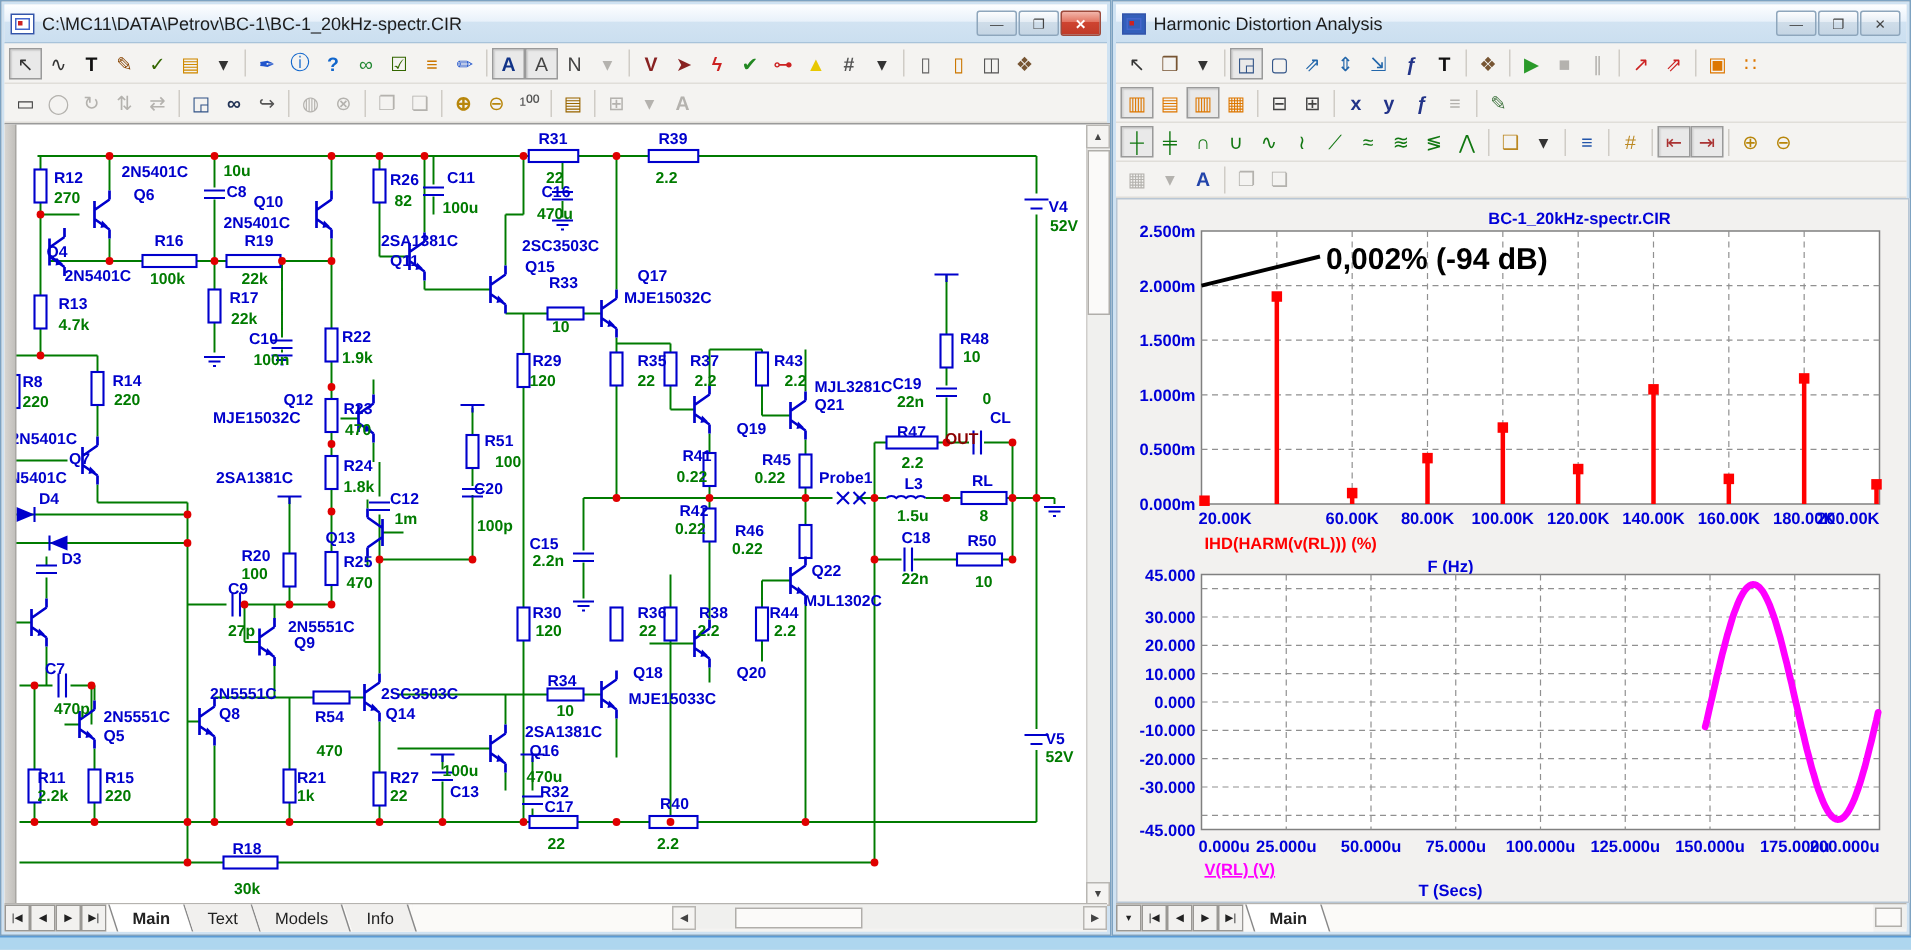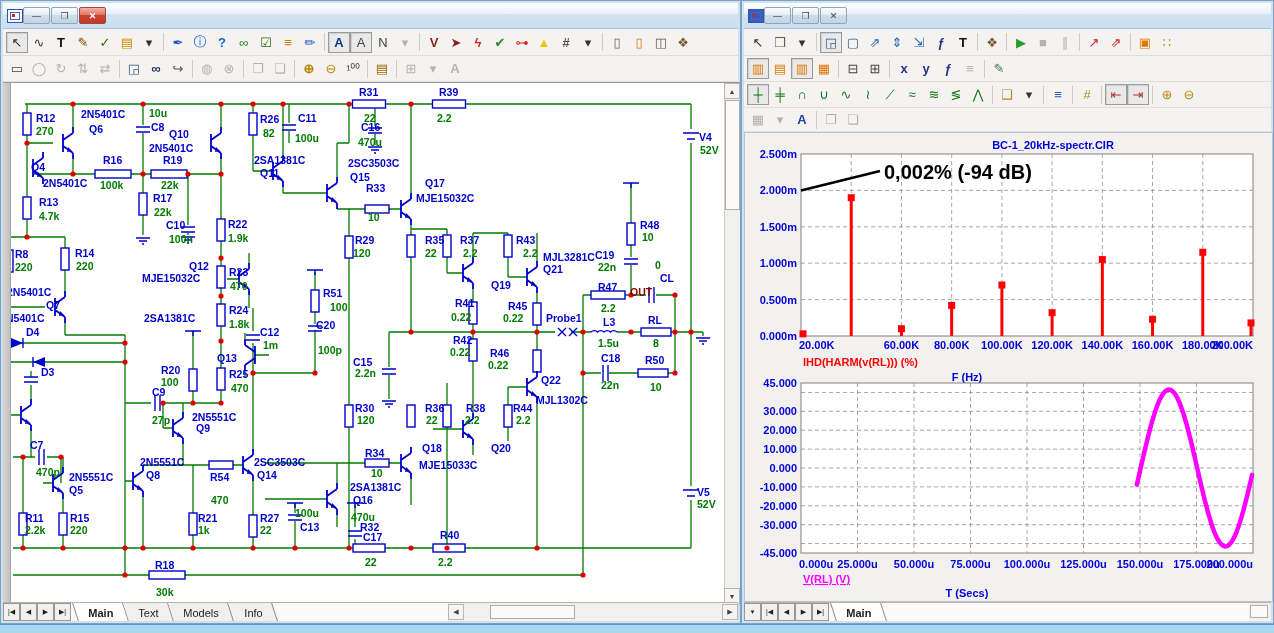--- a/index.html
+++ b/index.html
@@ -54,20 +54,21 @@
   .plotclient { position:absolute; left:2px; top:131px; width:529px; height:470px;
     background:#f2f1ef; border:1px solid #b8c6d4; }
   text { font-family:"Liberation Sans", sans-serif; }
 </style>
 </head>
 <body>
 
 <div class="win" id="win-left">
   <div class="titlebar">
     <div class="appicon"></div>
+    <div class="ttext">C:\MC11\DATA\Petrov\BC-1\BC-1_20kHz-spectr.CIR</div>
     <div class="winbtns">
       <div class="wbtn">—</div>
       <div class="wbtn">❐</div>
       <div class="wbtn close-red">✕</div>
     </div>
   </div>
   <div class="toolbar" id="ltb1" style="top:28px;height:27px;">
       <div class="tbtn pressed">↖</div>
       <div class="tbtn">∿</div>
       <div class="tbtn" style="color: rgb(17, 17, 17); font-weight: bold;">T</div>
@@ -461,20 +462,21 @@
       <div class="sbtn" style="left:0;top:1px;">◀</div>
       <div class="sthumb" style="left:42px;top:2px;width:85px;height:14px;"></div>
       <div class="sbtn" style="right:0;top:1px;">▶</div>
     </div>
   </div>
 </div>
 
 <div class="win" id="win-right">
   <div class="titlebar">
     <div class="appicon" style="background:#335fbb;"></div>
+    <div class="ttext">Harmonic Distortion Analysis</div>
     <div class="winbtns">
       <div class="wbtn">—</div>
       <div class="wbtn">❐</div>
       <div class="wbtn">✕</div>
     </div>
   </div>
   <div class="toolbar" id="rtb1" style="top:28px;height:27px;">
       <div class="tbtn">↖</div>
       <div class="tbtn" style="color: rgb(119, 85, 51);">❒</div>
       <div class="tbtn">▾</div>

